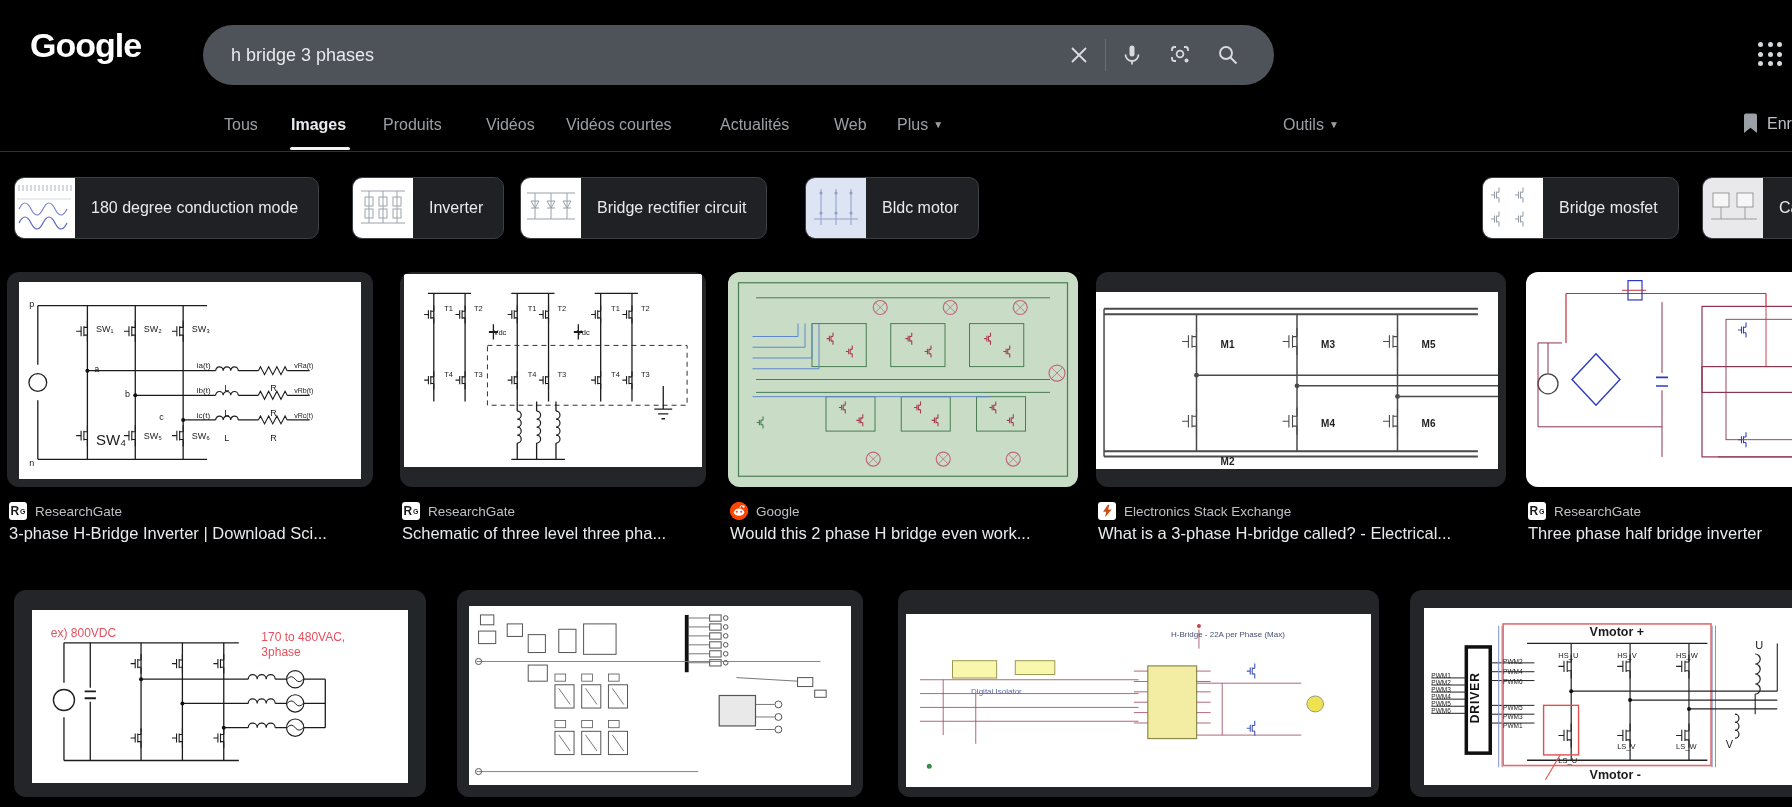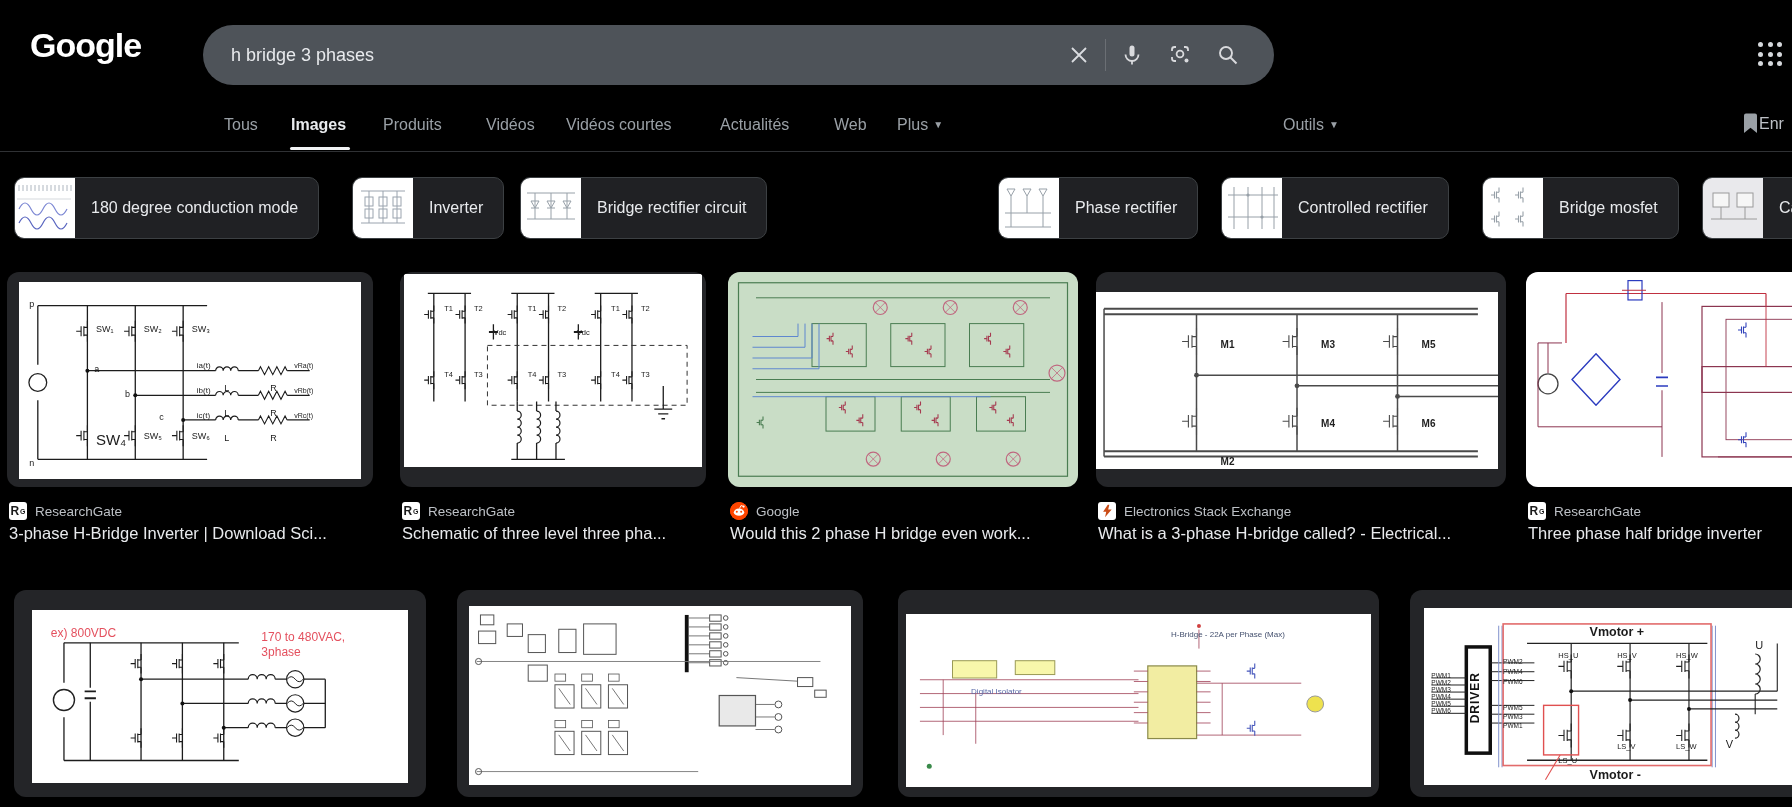--- a/index.html
+++ b/index.html
@@ -16,21 +16,21 @@
   .pdiv{width:1px;height:32px;background:#6b6f74;margin:0 2px;}
   .apps{left:1758px;top:42px;width:26px;height:26px;display:grid;grid-template-columns:repeat(3,6px);
         grid-template-rows:repeat(3,6px);gap:3.5px;cursor:pointer;}
   .apps span{width:5px;height:5px;border-radius:50%;background:#d5d8dc;}
   
   .navline{left:0;top:151px;width:1792px;height:1px;background:#2f3134;}
   .tab{top:116px;font-size:16px;color:#9aa0a6;text-decoration:none;cursor:pointer;white-space:nowrap;}
   .tab.active{color:#e8eaed;font-weight:700;}
   .caret{font-size:10px;position:relative;top:-2px;margin-left:5px;}
   .underline{left:290px;top:147px;width:60px;height:3px;background:#f1f3f4;border-radius:2px;}
-  .save{top:113px;left:1742px;display:flex;align-items:center;color:#bdc1c6;font-size:16px;cursor:pointer;white-space:nowrap;}
+  .save{top:113px;left:1742px;display:flex;align-items:center;gap:8px;color:#bdc1c6;font-size:16px;cursor:pointer;white-space:nowrap;}
   
   .chip{top:177px;height:60px;border:1px solid #3c4043;border-radius:10px;display:flex;align-items:center;
         background:#202124;cursor:pointer;overflow:hidden;}
   .thumb{width:60px;height:60px;flex:0 0 60px;background:#ffffff;}
   .thumb.blue{background:#dde4f3;} .thumb.gray{background:#e9e9ec;}
   .chip .clabel{padding:0 20px 0 16px;font-size:16px;font-weight:500;color:#e8eaed;white-space:nowrap;}
   
   .tile{position:absolute;background:#242528;border-radius:12px;overflow:hidden;cursor:pointer;}
   .ph{position:absolute;background:#ffffff;overflow:hidden;}
   .ph.green{background:#c9ddc6;}
@@ -165,47 +165,34 @@
           <line x1="10" y1="29" x2="18" y2="29" stroke="#97a0a8" stroke-width="1"></line>
           <line x1="30" y1="14" x2="30" y2="40" stroke="#97a0a8" stroke-width="1"></line>
           <path d="M26 22 L34 22 L30 29 Z" stroke="#97a0a8" stroke-width="1" fill="none"></path>
           <line x1="26" y1="29" x2="34" y2="29" stroke="#97a0a8" stroke-width="1"></line>
           <line x1="46" y1="14" x2="46" y2="40" stroke="#97a0a8" stroke-width="1"></line>
           <path d="M42 22 L50 22 L46 29 Z" stroke="#97a0a8" stroke-width="1" fill="none"></path>
           <line x1="42" y1="29" x2="50" y2="29" stroke="#97a0a8" stroke-width="1"></line>
         </svg></div>
       <span class="clabel">Bridge rectifier circuit</span>
     </div>
-  <div class="abs chip" style="left:998px">
-      <div class="thumb"><svg width="60" height="60" viewBox="0 0 60 58">
-          <path d="M8 10 L16 10 L12 17 Z" stroke="#97a0a8" stroke-width="1" fill="none"></path>
-          <line x1="12" y1="17" x2="12" y2="34" stroke="#97a0a8" stroke-width="1"></line>
-          <path d="M24 10 L32 10 L28 17 Z" stroke="#97a0a8" stroke-width="1" fill="none"></path>
-          <line x1="28" y1="17" x2="28" y2="34" stroke="#97a0a8" stroke-width="1"></line>
-          <path d="M40 10 L48 10 L44 17 Z" stroke="#97a0a8" stroke-width="1" fill="none"></path>
-          <line x1="44" y1="17" x2="44" y2="34" stroke="#97a0a8" stroke-width="1"></line>
-          <line x1="6" y1="34" x2="52" y2="34" stroke="#97a0a8" stroke-width="1"></line>
-          <line x1="6" y1="48" x2="52" y2="48" stroke="#97a0a8" stroke-width="1"></line>
-          <line x1="12" y1="34" x2="12" y2="48" stroke="#97a0a8" stroke-width="1"></line>
-          <line x1="44" y1="34" x2="44" y2="48" stroke="#97a0a8" stroke-width="1"></line>
+  <div class="abs chip" style="left:805px">
+      <div class="thumb blue"><svg width="60" height="60" viewBox="0 0 60 58">
+          <line x1="15" y1="10" x2="15" y2="46" stroke="#8fa0c5" stroke-width="1"></line>
+          <circle cx="15" cy="14" r="1.6" stroke="#8fa0c5" stroke-width="0" fill="#8fa0c5"></circle>
+          <circle cx="15" cy="34" r="1.6" stroke="#8fa0c5" stroke-width="0" fill="#8fa0c5"></circle>
+          <line x1="30" y1="10" x2="30" y2="46" stroke="#8fa0c5" stroke-width="1"></line>
+          <circle cx="30" cy="14" r="1.6" stroke="#8fa0c5" stroke-width="0" fill="#8fa0c5"></circle>
+          <circle cx="30" cy="34" r="1.6" stroke="#8fa0c5" stroke-width="0" fill="#8fa0c5"></circle>
+          <line x1="45" y1="10" x2="45" y2="46" stroke="#8fa0c5" stroke-width="1"></line>
+          <circle cx="45" cy="14" r="1.6" stroke="#8fa0c5" stroke-width="0" fill="#8fa0c5"></circle>
+          <circle cx="45" cy="34" r="1.6" stroke="#8fa0c5" stroke-width="0" fill="#8fa0c5"></circle>
+          <line x1="8" y1="40" x2="52" y2="40" stroke="#8fa0c5" stroke-width="1"></line>
         </svg></div>
-      <span class="clabel">Phase rectifier</span>
-    </div>
-  <div class="abs chip" style="left:1221px">
-      <div class="thumb"><svg width="60" height="60" viewBox="0 0 60 58">
-          <line x1="12" y1="8" x2="12" y2="50" stroke="#97a0a8" stroke-width="1"></line>
-          <line x1="26" y1="8" x2="26" y2="50" stroke="#97a0a8" stroke-width="1"></line>
-          <line x1="40" y1="8" x2="40" y2="50" stroke="#97a0a8" stroke-width="1"></line>
-          <line x1="52" y1="8" x2="52" y2="50" stroke="#97a0a8" stroke-width="1"></line>
-          <line x1="6" y1="16" x2="56" y2="16" stroke="#97a0a8" stroke-width="1"></line>
-          <line x1="6" y1="38" x2="56" y2="38" stroke="#97a0a8" stroke-width="1"></line>
-          <circle cx="26" cy="16" r="1.6" stroke="#97a0a8" stroke-width="0" fill="#97a0a8"></circle>
-          <circle cx="40" cy="38" r="1.6" stroke="#97a0a8" stroke-width="0" fill="#97a0a8"></circle>
-        </svg></div>
-      <span class="clabel">Controlled rectifier</span>
+      <span class="clabel">Bldc motor</span>
     </div>
   <div class="abs chip" style="left:1482px">
       <div class="thumb"><svg width="60" height="60" viewBox="0 0 60 58">
           <line x1="8" y1="16" x2="11.5" y2="16" stroke="#97a0a8" stroke-width="1.1"></line>
           <line x1="11.5" y1="12.5" x2="11.5" y2="19.5" stroke="#97a0a8" stroke-width="1.1"></line>
           <line x1="13.5" y1="12.5" x2="13.5" y2="19.5" stroke="#97a0a8" stroke-width="1.1"></line>
           <line x1="13.5" y1="13.25" x2="16" y2="13.25" stroke="#97a0a8" stroke-width="1.1"></line>
           <line x1="16" y1="13.25" x2="16" y2="8.5" stroke="#97a0a8" stroke-width="1.1"></line>
           <line x1="13.5" y1="18.75" x2="16" y2="18.75" stroke="#97a0a8" stroke-width="1.1"></line>
           <line x1="16" y1="18.75" x2="16" y2="23.5" stroke="#97a0a8" stroke-width="1.1"></line>

